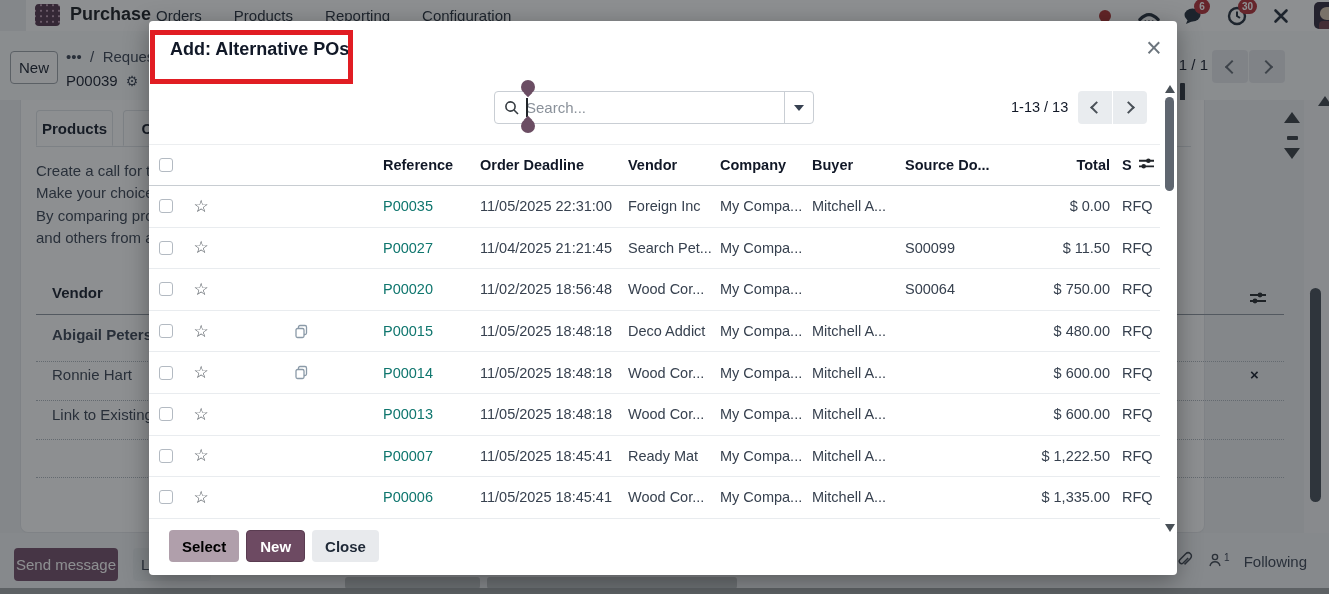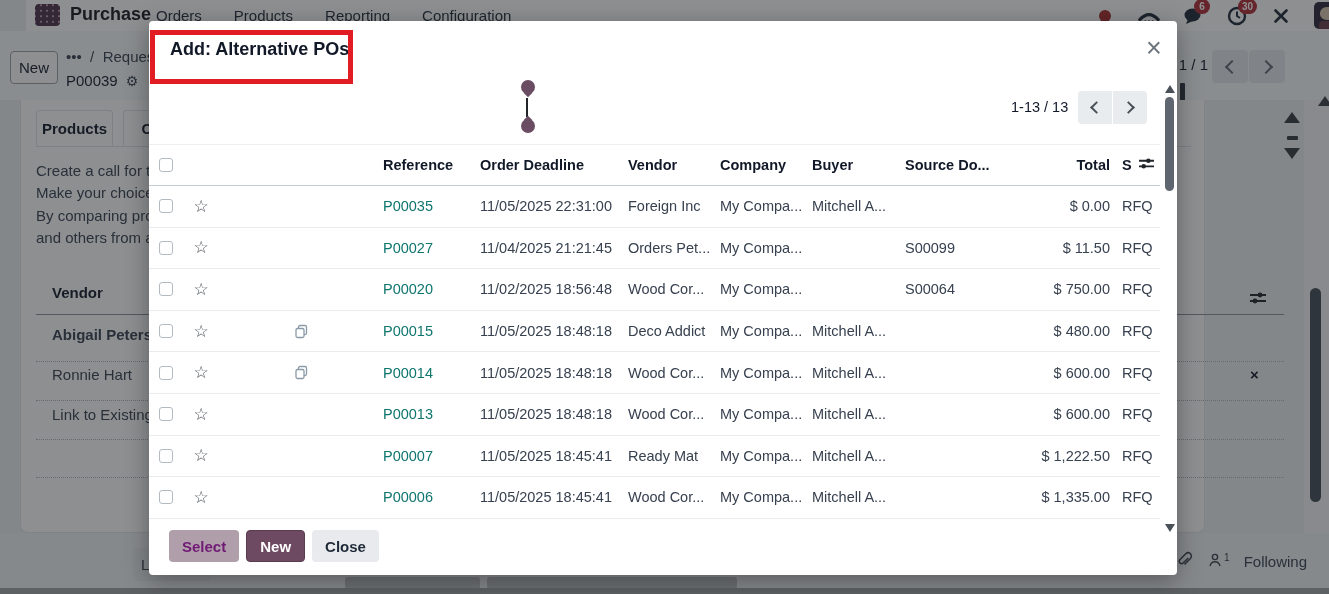--- a/index.html
+++ b/index.html
@@ -117,21 +117,21 @@
   .c.tt { text-align:right; }
   .c.st { padding-left:12px; display:flex; align-items:center; gap:6px; }
 
   .modal-scroll { position:absolute; left:1014px; top:64px; width:14px; height:447px; }
   .msc-up { position:absolute; left:2px; top:0; width:0; height:0; border-left:5px solid transparent; border-right:5px solid transparent; border-bottom:8px solid #495057; }
   .msc-down { position:absolute; left:2px; bottom:0; width:0; height:0; border-left:5px solid transparent; border-right:5px solid transparent; border-top:8px solid #495057; }
   .msc-thumb { position:absolute; left:2px; top:12px; width:9px; height:94px; background:#5f6670; border-radius:5px; }
 
   .modal-footer { position:absolute; left:0; top:496px; width:1028px; height:58px; display:flex; align-items:center; padding-left:20px; gap:7px; }
   .btn { height:32px; border-radius:4px; font-size:15px; font-weight:600; display:flex; align-items:center; justify-content:center; padding:0 13px; }
-  .btn.select { background:#b09fab; color:#701a75; }
+  .btn.select { background:#b09fab; color:#000000; }
   .btn.new { background:#6d4a62; color:#fff; border:1px solid #5a3c51; }
   .btn.close { background:#e8eaed; color:#1f2937; }
 
   .anno-box { position:absolute; left:150px; top:30px; width:203px; height:54px; border:5px solid #e11d23; z-index:40; }
 </style>
 </head>
 <body>
 
 <div class="page">
 
@@ -227,20 +227,21 @@
           <div class="vrow" style="top: 306px;">Link to Existing</div>
         </div>
       <div class="vdiv" style="top:261px;"></div>
       <div class="vdiv" style="top:300px;"></div>
       <div class="vdiv" style="top:339px;"></div>
       <div class="vdiv" style="top:377px;"></div>
       <div class="row-del" style="top: 266px;">×</div>
     </div>
 
     <div class="chatter-bottom">
+      <div class="send-btn">Send message</div>
       <div class="log-btn">L</div>
       <div class="follow-area">
         <span>
           <svg width="17" height="17" viewBox="0 0 16 16">
               <path d="M11.5 6.5l-4.8 4.8a2.2 2.2 0 0 1-3.1-3.1l5.6-5.6a3.1 3.1 0 0 1 4.4 4.4l-5.6 5.6" fill="none" stroke="#3b434e" stroke-width="1.4"></path>
             </svg>
         </span>
         <span>
           <svg width="16" height="16" viewBox="0 0 16 16">
               <circle cx="8" cy="5" r="2.6" fill="none" stroke="#3b434e" stroke-width="1.4"></circle>
@@ -262,20 +263,33 @@
     <div class="spin-dash"></div>
     <div class="tri spin-down"></div>
   </div>
 
   <div class="overlay"></div>
 
   <div class="modal">
     <div class="modal-title">Add: Alternative POs</div>
     <div class="modal-close">×</div>
 
+    <div class="searchbox">
+      <span style="margin-left:9px; display:flex;">
+        <svg width="16" height="16" viewBox="0 0 16 16">
+            <circle cx="6.5" cy="6.5" r="4.6" fill="none" stroke="#343a40" stroke-width="1.6"></circle>
+            <path d="M10 10 L14 14" stroke="#343a40" stroke-width="1.6"></path>
+          </svg>
+      </span>
+      <input class="search-input" placeholder="Search..." style="">
+      <span class="sep"></span>
+      <span class="caret-zone">
+          <span class="caret-down"></span>
+        </span>
+    </div>
     <div class="cursor-line"></div>
 
     <div class="modal-pager-text">1-13 / 13</div>
     <div class="mpg-btn mpg-prev">
         <span class="chev left"></span>
       </div>
     <div class="mpg-btn mpg-next">
         <span class="chev right"></span>
       </div>
 
@@ -321,21 +335,21 @@
             <div class="c st">RFQ</div>
           </div>
           <div class="trow">
             <div class="c check">
               <span class="cb"></span>
             </div>
             <div class="c star">☆</div>
             <div class="c copy"></div>
             <div class="c ref"><a href="#">P00027</a></div>
             <div class="c dl">11/04/2025 21:21:45</div>
-            <div class="c vn">Orders Pet...</div>
+            <div class="c vn">Search Pet...</div>
             <div class="c co">My Compa...</div>
             <div class="c by"></div>
             <div class="c sr">S00099</div>
             <div class="c tt">$ 11.50</div>
             <div class="c st">RFQ</div>
           </div>
           <div class="trow">
             <div class="c check">
               <span class="cb"></span>
             </div>

